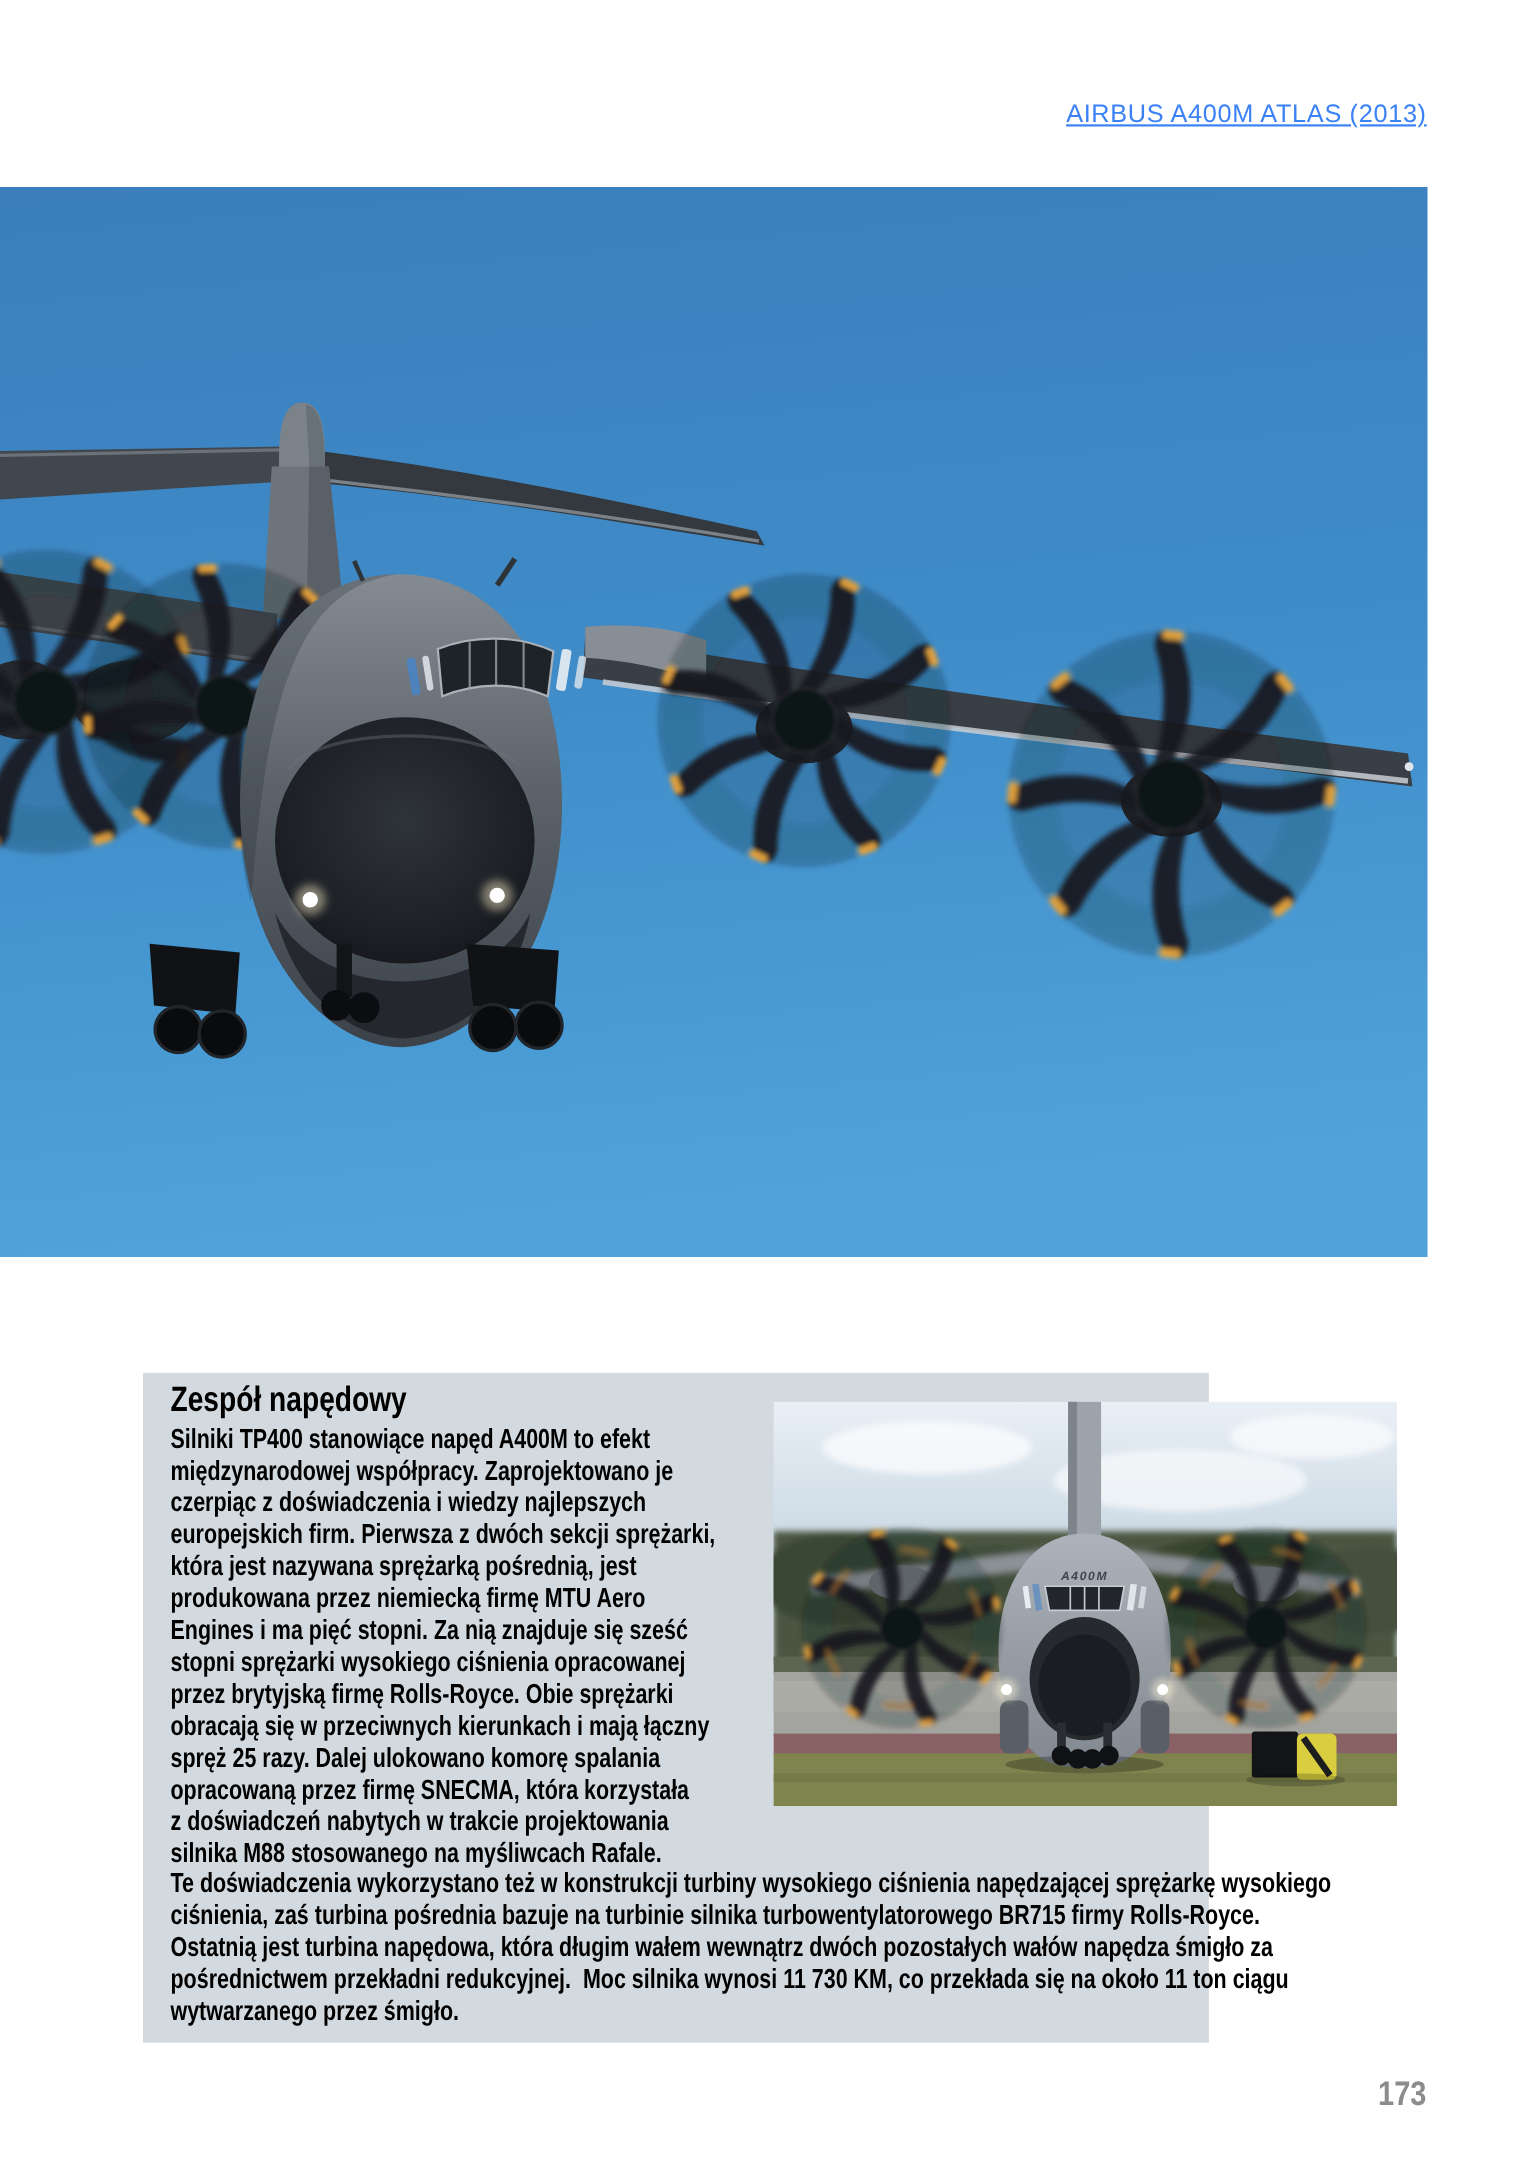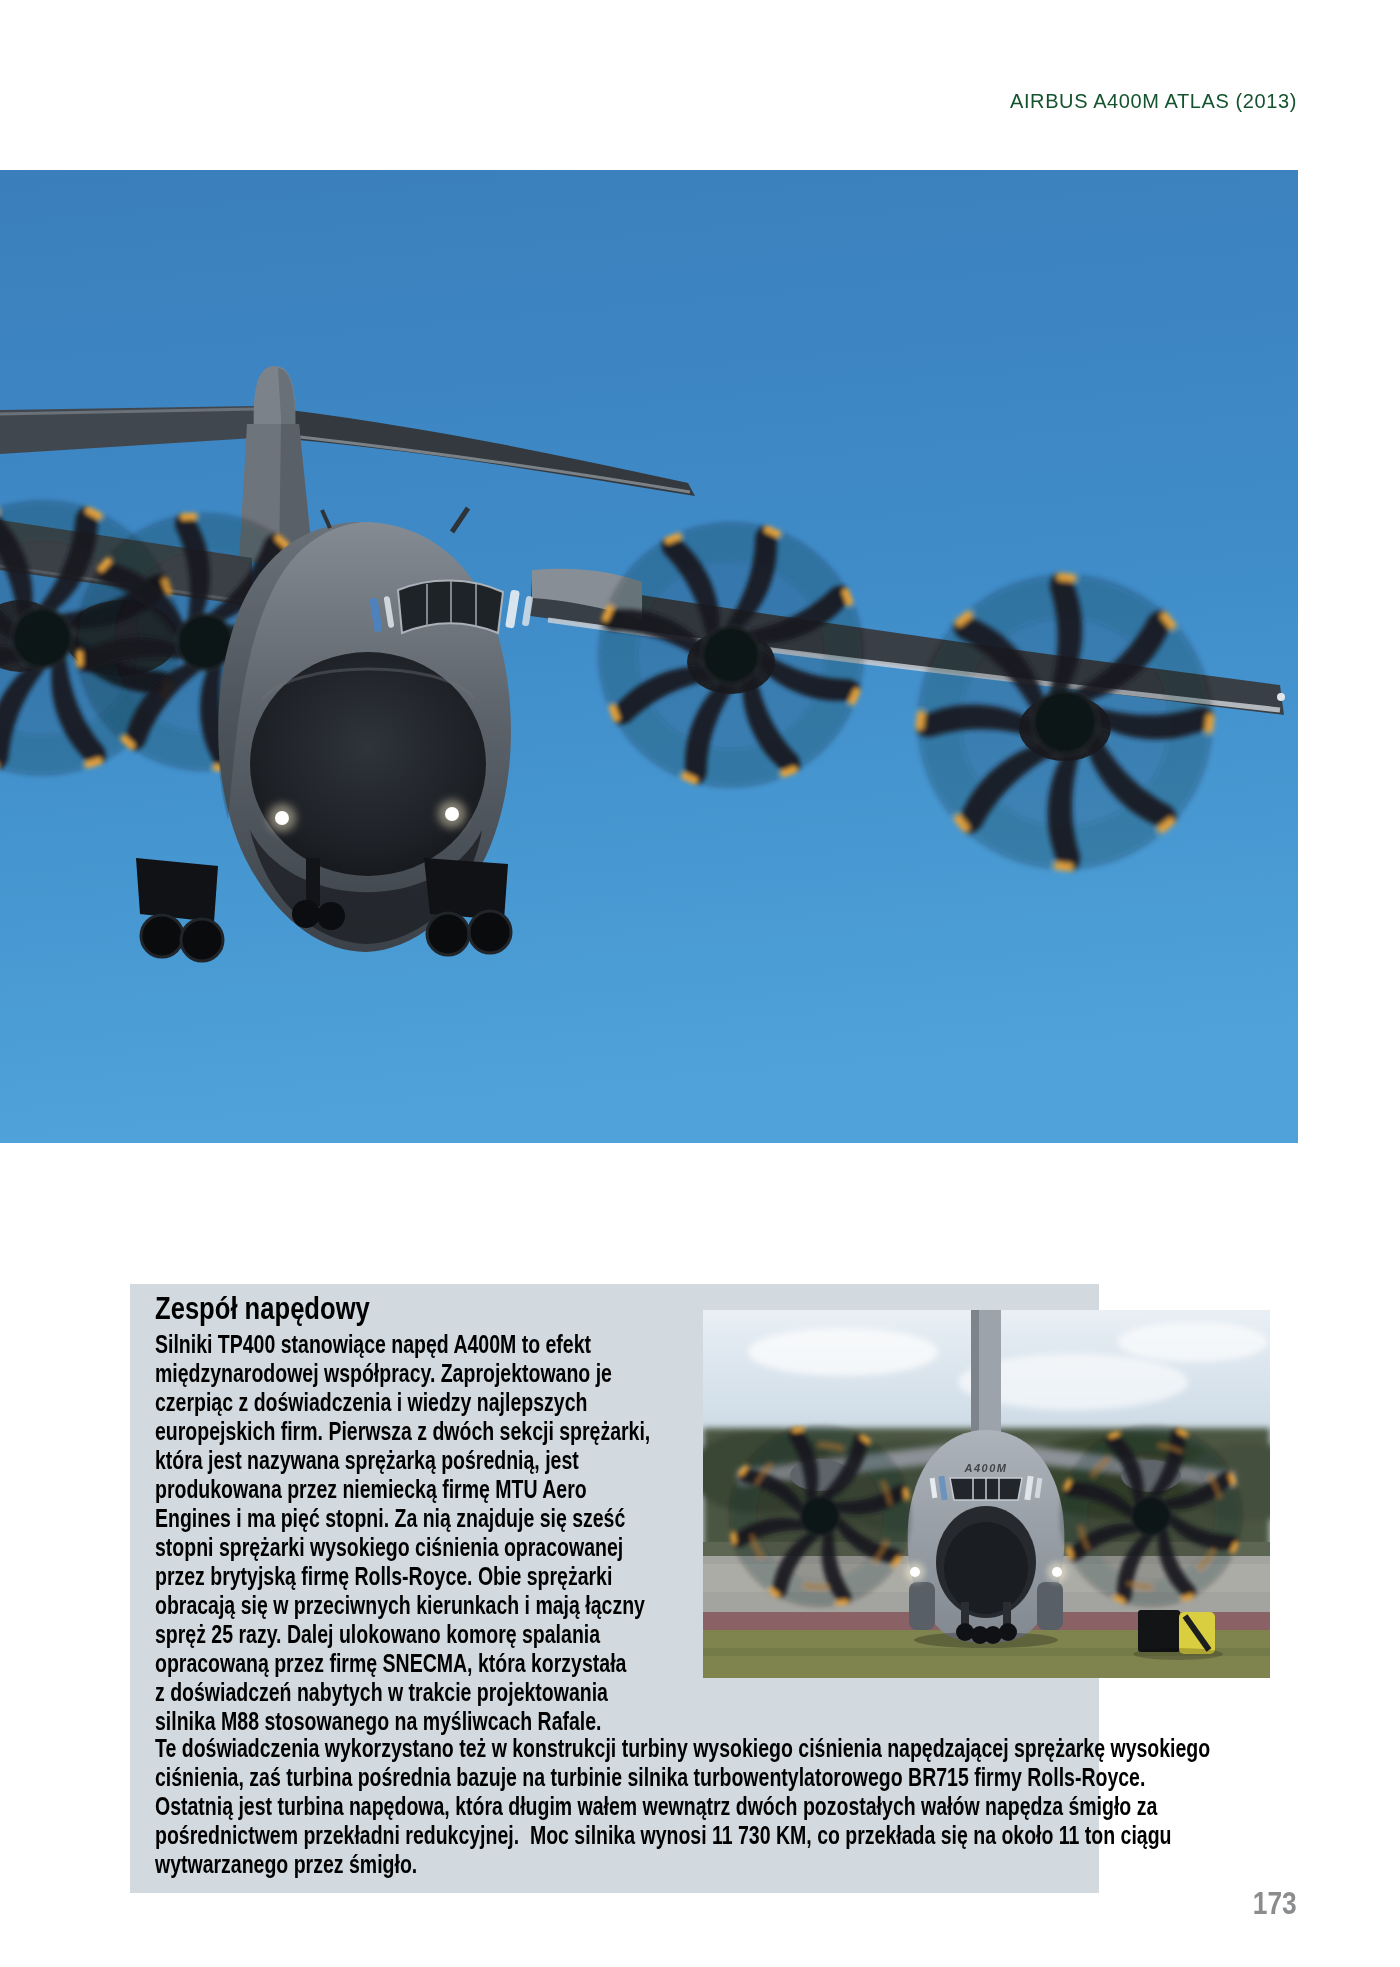--- a/index.html
+++ b/index.html
@@ -1,24 +1,24 @@
 <!DOCTYPE html>
 <html><head>
 <meta charset="utf-8">
 <style>
   html,body{margin:0;padding:0;background:#ffffff;}
   .page{position:relative;width:1400px;height:1967px;background:#ffffff;overflow:hidden;
         font-family:"Liberation Sans",sans-serif;}
-  .header{position:absolute;top:90px;right:103px;font-size:20px;letter-spacing:.6px;
-          color:#14532d;white-space:pre;}
+  .header{position:absolute;top:90px;right:103px;font-size:23px;letter-spacing:.6px;
+          color:#3b82f6;white-space:pre;text-decoration:underline;}
   .main-photo{position:absolute;left:0;top:170px;width:1298px;height:973px;overflow:hidden;}
   .main-photo svg{display:block;width:100%;height:100%;}
   .caption{position:absolute;left:130px;top:1163px;width:1180px;font-size:19px;line-height:29px;
            font-weight:bold;color:#0b0b0c;white-space:pre;}
-  .infobox{position:absolute;left:130px;top:1284px;width:969px;height:609px;background:#d3dadf;}
+  .infobox{position:absolute;left:130px;top:1248px;width:969px;height:609px;background:#d3dadf;}
   .box-title{position:absolute;left:25px;top:6px;margin:0;font-size:32px;font-weight:bold;color:#000;
              white-space:pre;transform:scaleX(0.8);transform-origin:left top;}
   .box-text{position:absolute;color:#000;font-weight:bold;white-space:pre;
             transform:scaleX(0.78);transform-origin:left top;}
   .box-text.narrow{left:25px;top:46px;width:820px;font-size:25px;line-height:29px;}
   .box-text.wide{left:25px;top:450px;width:1500px;font-size:25px;line-height:29px;}
   .inset-photo{position:absolute;left:573px;top:26px;width:567px;height:368px;overflow:hidden;font-style:italic;}
   .inset-photo svg{display:block;width:100%;height:100%;}
   .page-number{position:absolute;top:1886px;right:103px;font-size:31px;font-weight:bold;color:#8a8c8e;
                transform:scaleX(0.85);transform-origin:right top;white-space:pre;}

